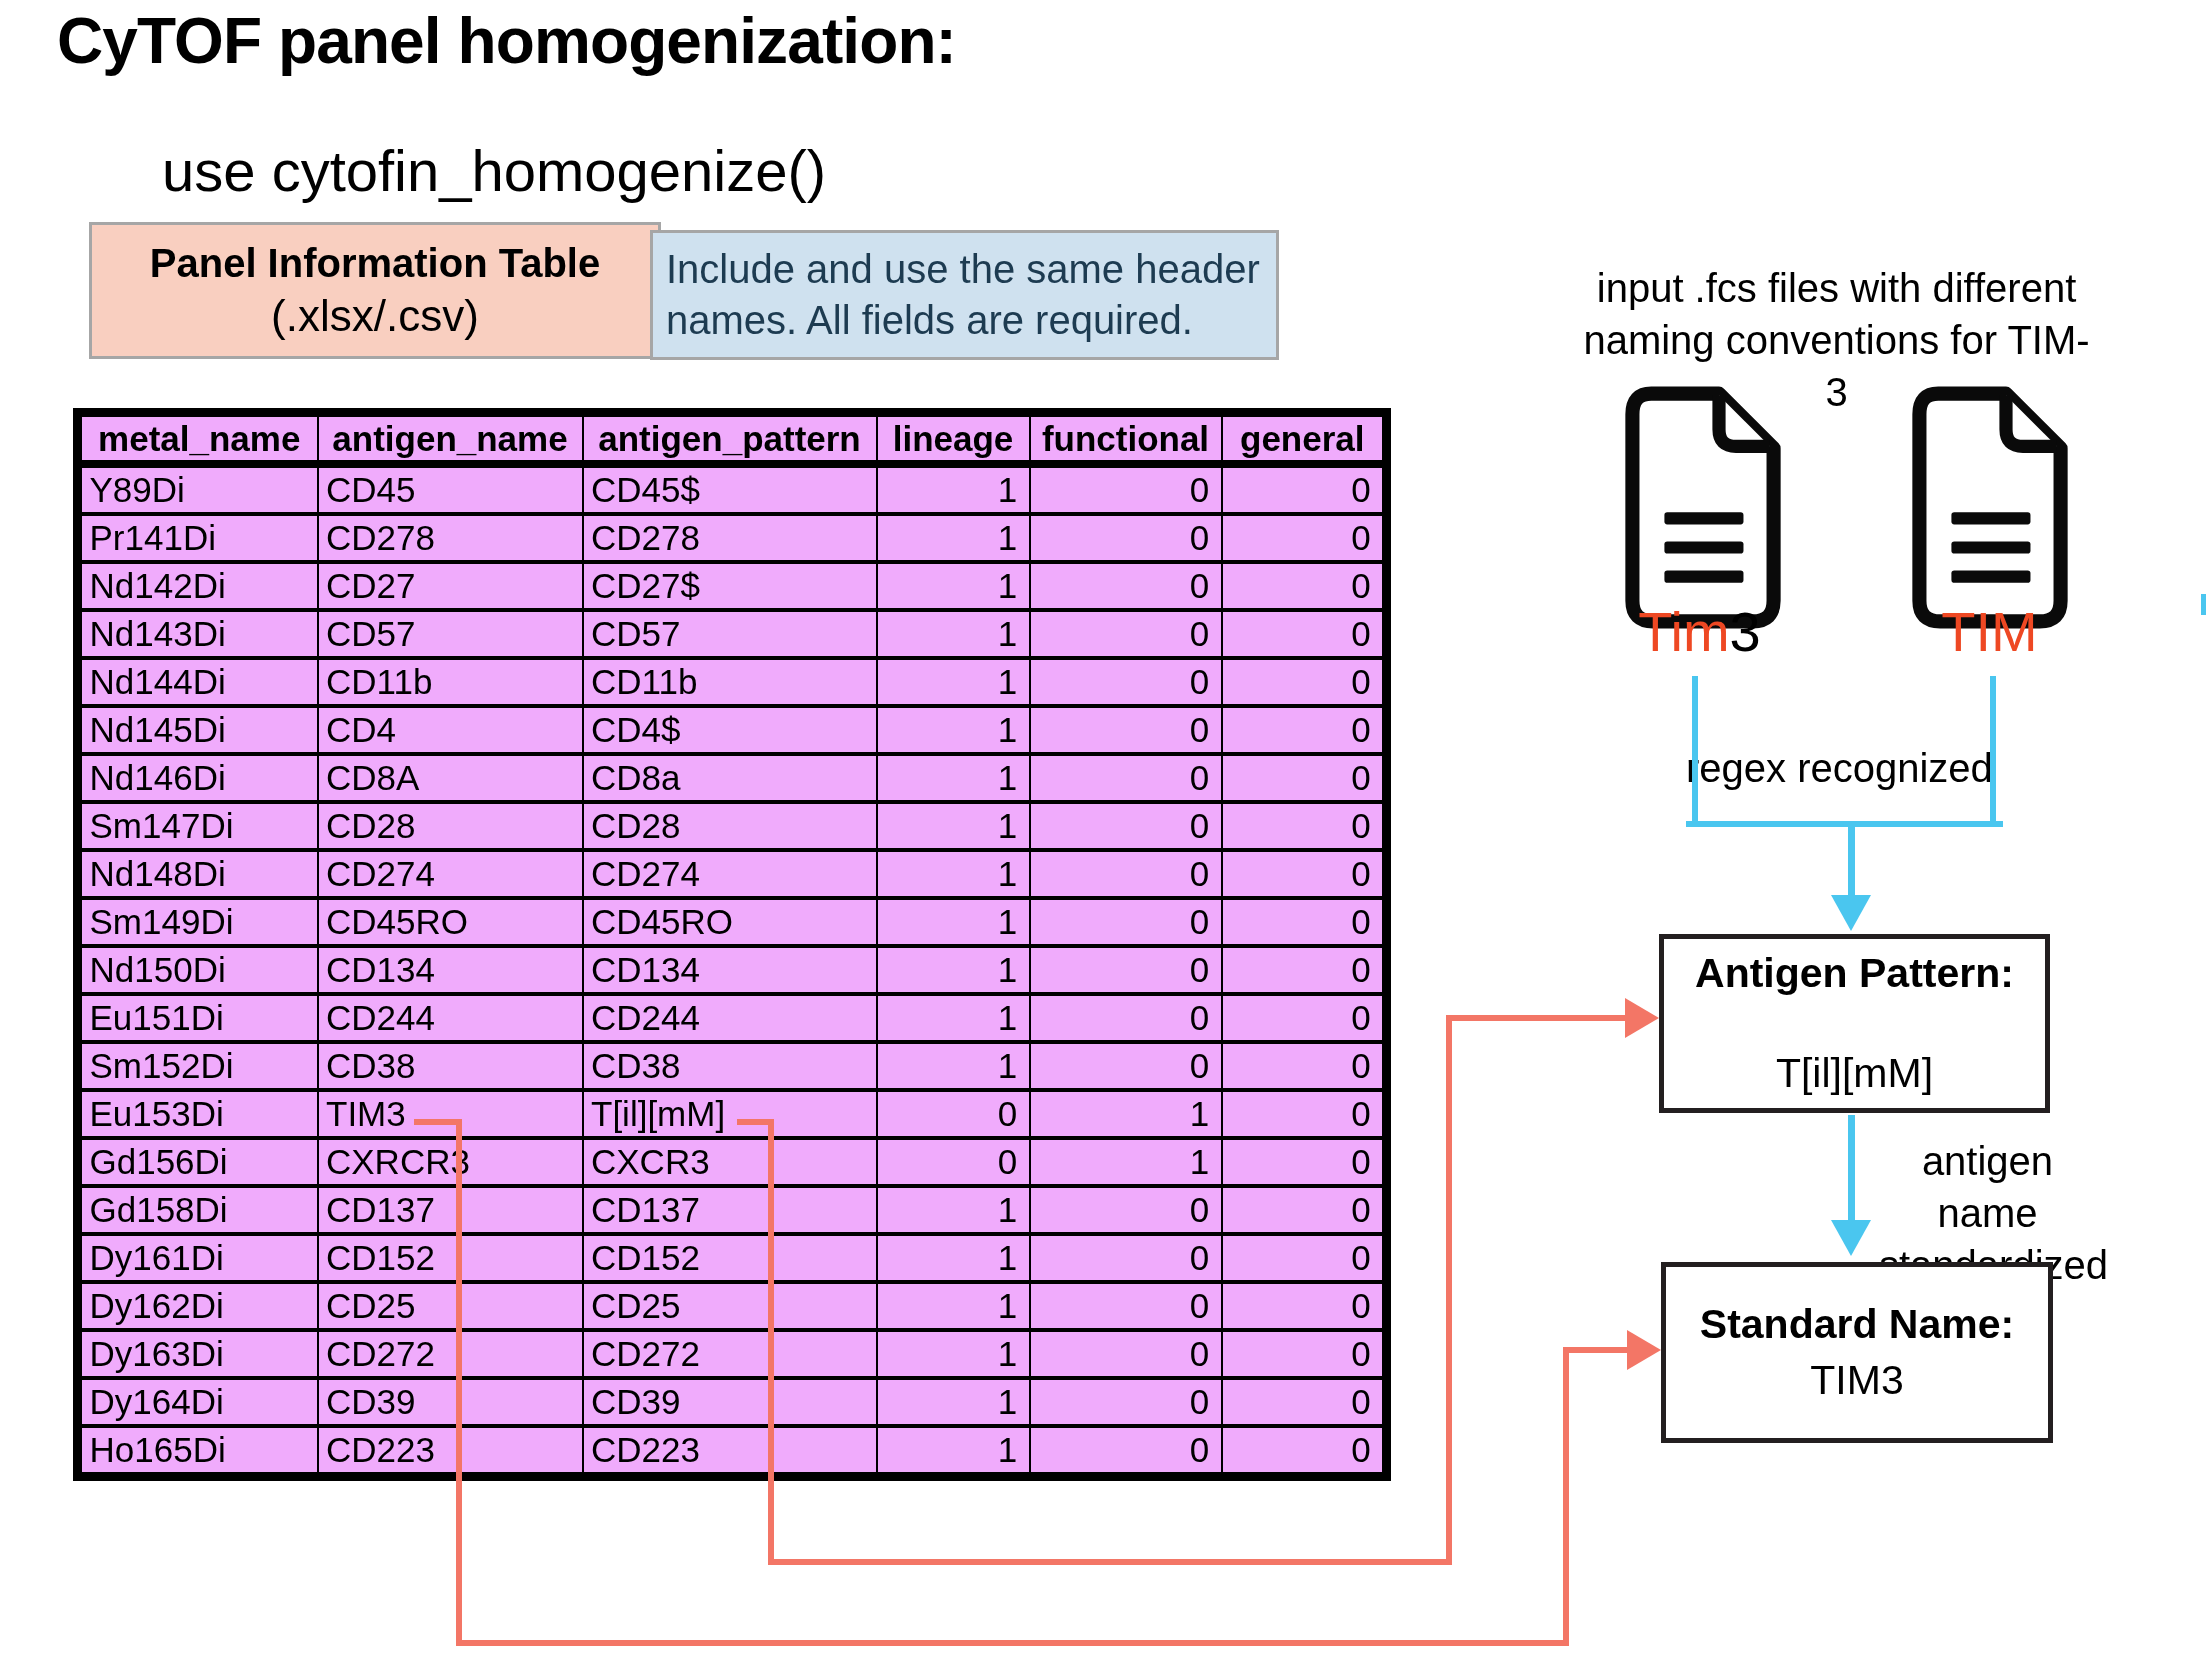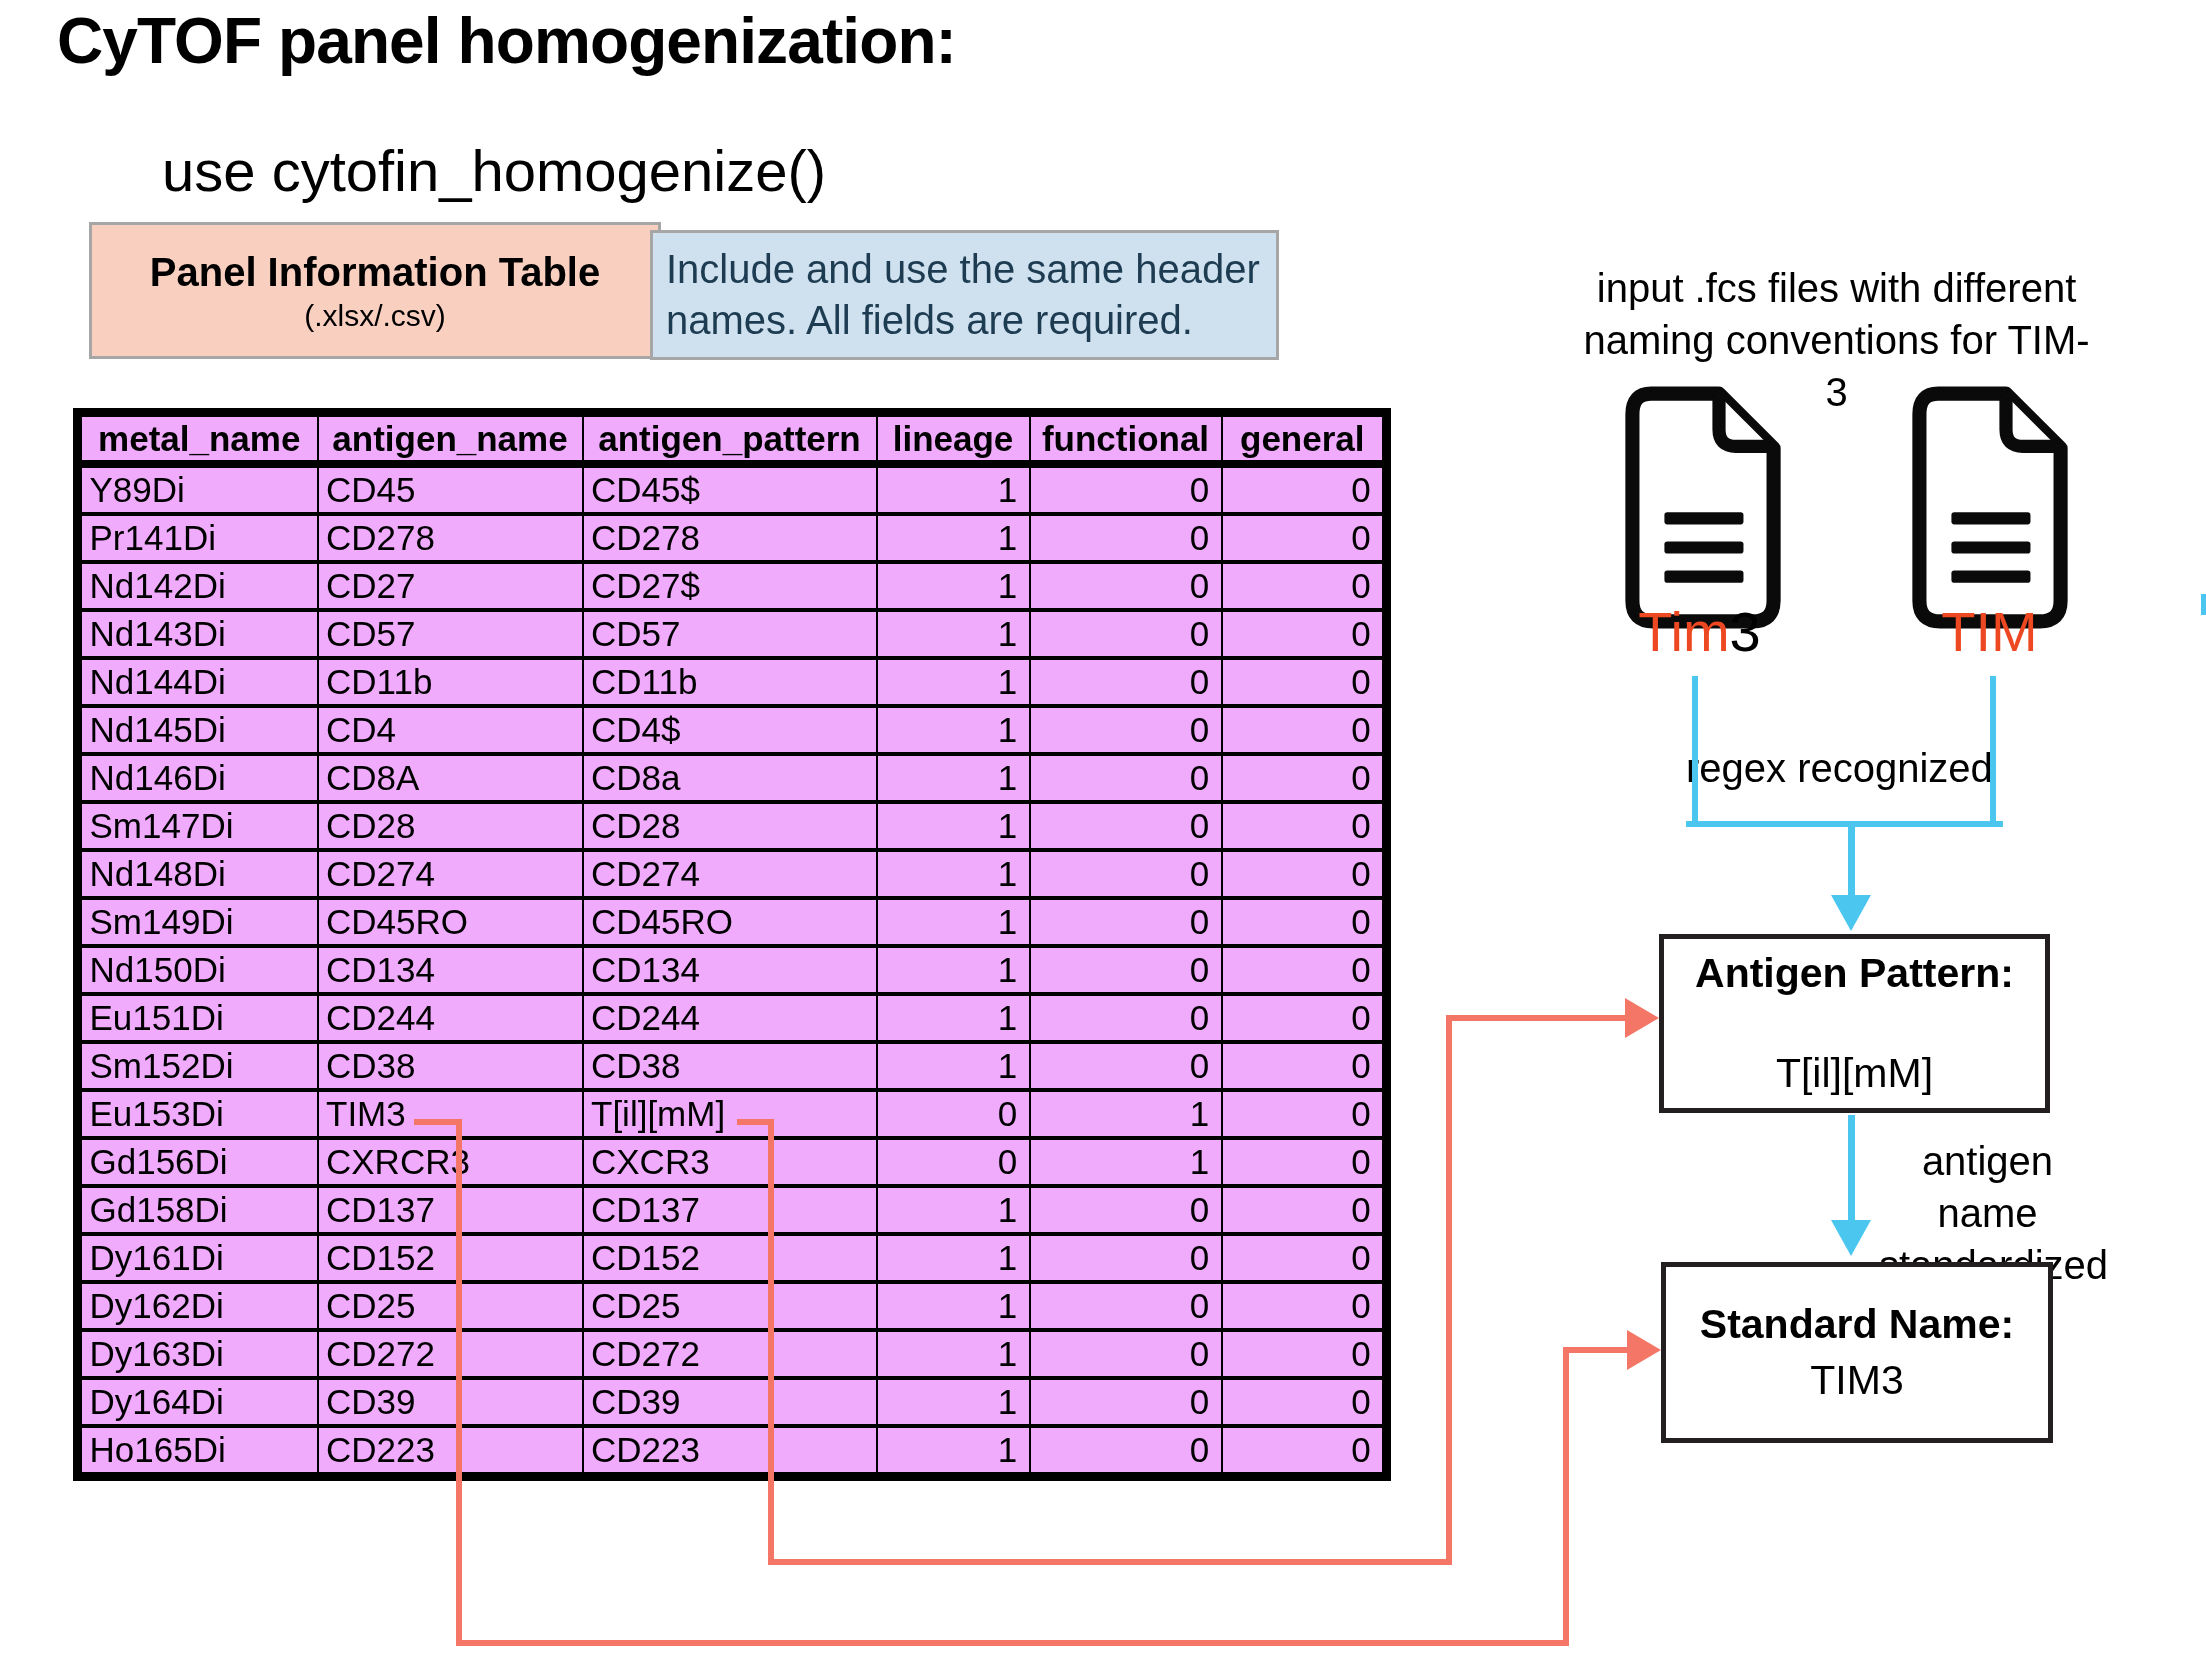--- a/index.html
+++ b/index.html
@@ -8,21 +8,21 @@
 
   
   .title-main{position:absolute;left:17px;top:3.8px;font-size:64px;font-weight:bold;letter-spacing:-0.9px;margin-left:40px;}
   .title-sub{position:absolute;left:162px;top:137px;font-size:58px;font-weight:normal;}
 
   
   .panel-info-box{position:absolute;left:89px;top:222px;width:572px;height:137px;
     background:var(--panel-bg,#f9cfc0);border:3.8px solid var(--gray-border,#a6a6a6);
     display:flex;flex-direction:column;align-items:center;justify-content:center;text-align:center;box-sizing:border-box;}
   .panel-info-box .l1{font-size:40px;font-weight:bold;line-height:1.25;}
-  .panel-info-box .l2{font-size:30px;line-height:1.25;}
+  .panel-info-box .l2{font-size:44px;line-height:1.25;}
   .note-box{position:absolute;left:650px;top:230px;width:629px;height:130px;
     background:var(--note-bg,#cfe1ef);border:3.8px solid var(--gray-border,#a6a6a6);
     color:var(--note-text,#1d3b51);font-size:40px;line-height:1.28;
     display:flex;align-items:center;box-sizing:border-box;padding:4px 13px;}
 
   
   table.panel{position:absolute;left:73px;top:408px;border-collapse:collapse;
     border:9.4px solid #000;table-layout:fixed;z-index:1;background:#f0abfc;}
   table.panel th{border:2.8px solid #000;border-bottom:8.5px solid #000;
     font-size:35px;font-weight:bold;height:43px;padding:0 5.6px;text-align:center;}

